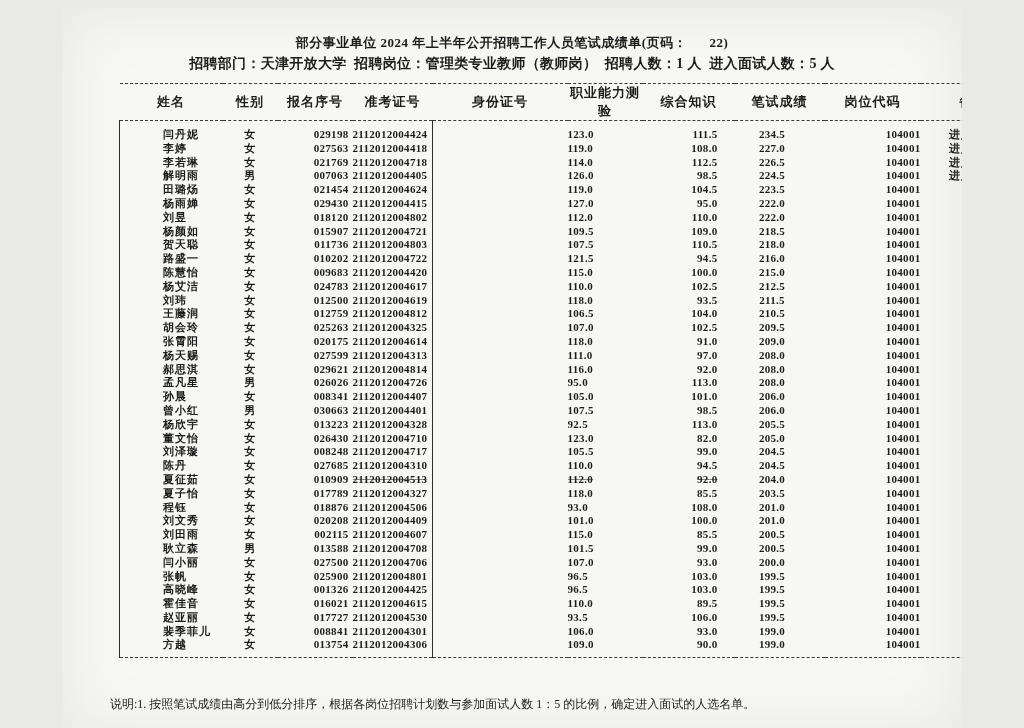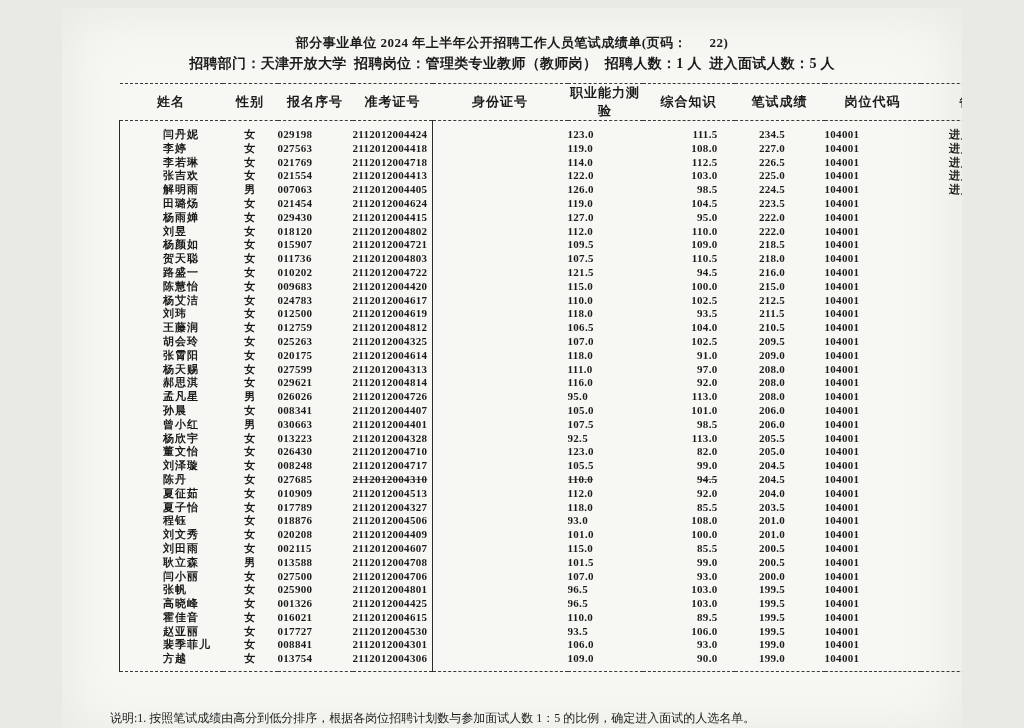--- a/index.html
+++ b/index.html
@@ -37,26 +37,26 @@
   tbody td {
     padding:0; height:13.8px; line-height:13.8px; font-weight:600;
     letter-spacing:.3px; white-space:nowrap; overflow:hidden;
   }
   tbody td:first-child   { border-left:1px solid #2b2b2b; }
   tbody td:nth-child(5)  { border-left:1px solid #2b2b2b; }
   tbody tr:first-child td { padding-top:7px; }
   tbody tr:last-child td  { padding-bottom:5px; }
   td.c0 { text-align:left;  padding-left:43px; letter-spacing:1px; }
   td.c1 { text-align:center; }
-  td.c2 { text-align:left; padding-right:4px; }
+  td.c2 { text-align:right; padding-right:4px; }
   td.c3 { padding-right:9px; }
   td.c5 { text-align:left; padding-right:18px; }
   td.c6 { text-align:right; padding-right:17px; }
   td.c7 { text-align:center; padding-right:15px; }
-  td.c8 { text-align:left; }
+  td.c8 { text-align:right; }
   td.c9 { text-align:center; letter-spacing:1px; }
   
   tbody tr:nth-child(26) td.c3, tbody tr:nth-child(26) td.c5, tbody tr:nth-child(26) td.c6,
   tbody tr:nth-child(40) td.c3, tbody tr:nth-child(40) td.c5 {
     text-decoration:line-through; text-decoration-color:rgba(40,40,40,.55);
   }
   .notes { margin-top:6px; margin-left:48px; font-size:12px; line-height:16px; white-space:pre; }
 </style>
 </head>
 <body>
@@ -123,32 +123,20 @@
           <td class="c2">021769</td>
           <td class="c3">2112012004718</td>
           <td class="c4"></td>
           <td class="c5">114.0</td>
           <td class="c6">112.5</td>
           <td class="c7">226.5</td>
           <td class="c8">104001</td>
           <td class="c9">进入面试</td>
         </tr>
         <tr>
-          <td class="c0">张吉欢</td>
-          <td class="c1">女</td>
-          <td class="c2">021554</td>
-          <td class="c3">2112012004413</td>
-          <td class="c4"></td>
-          <td class="c5">122.0</td>
-          <td class="c6">103.0</td>
-          <td class="c7">225.0</td>
-          <td class="c8">104001</td>
-          <td class="c9">进入面试</td>
-        </tr>
-        <tr>
           <td class="c0">解明雨</td>
           <td class="c1">男</td>
           <td class="c2">007063</td>
           <td class="c3">2112012004405</td>
           <td class="c4"></td>
           <td class="c5">126.0</td>
           <td class="c6">98.5</td>
           <td class="c7">224.5</td>
           <td class="c8">104001</td>
           <td class="c9">进入面试</td>

